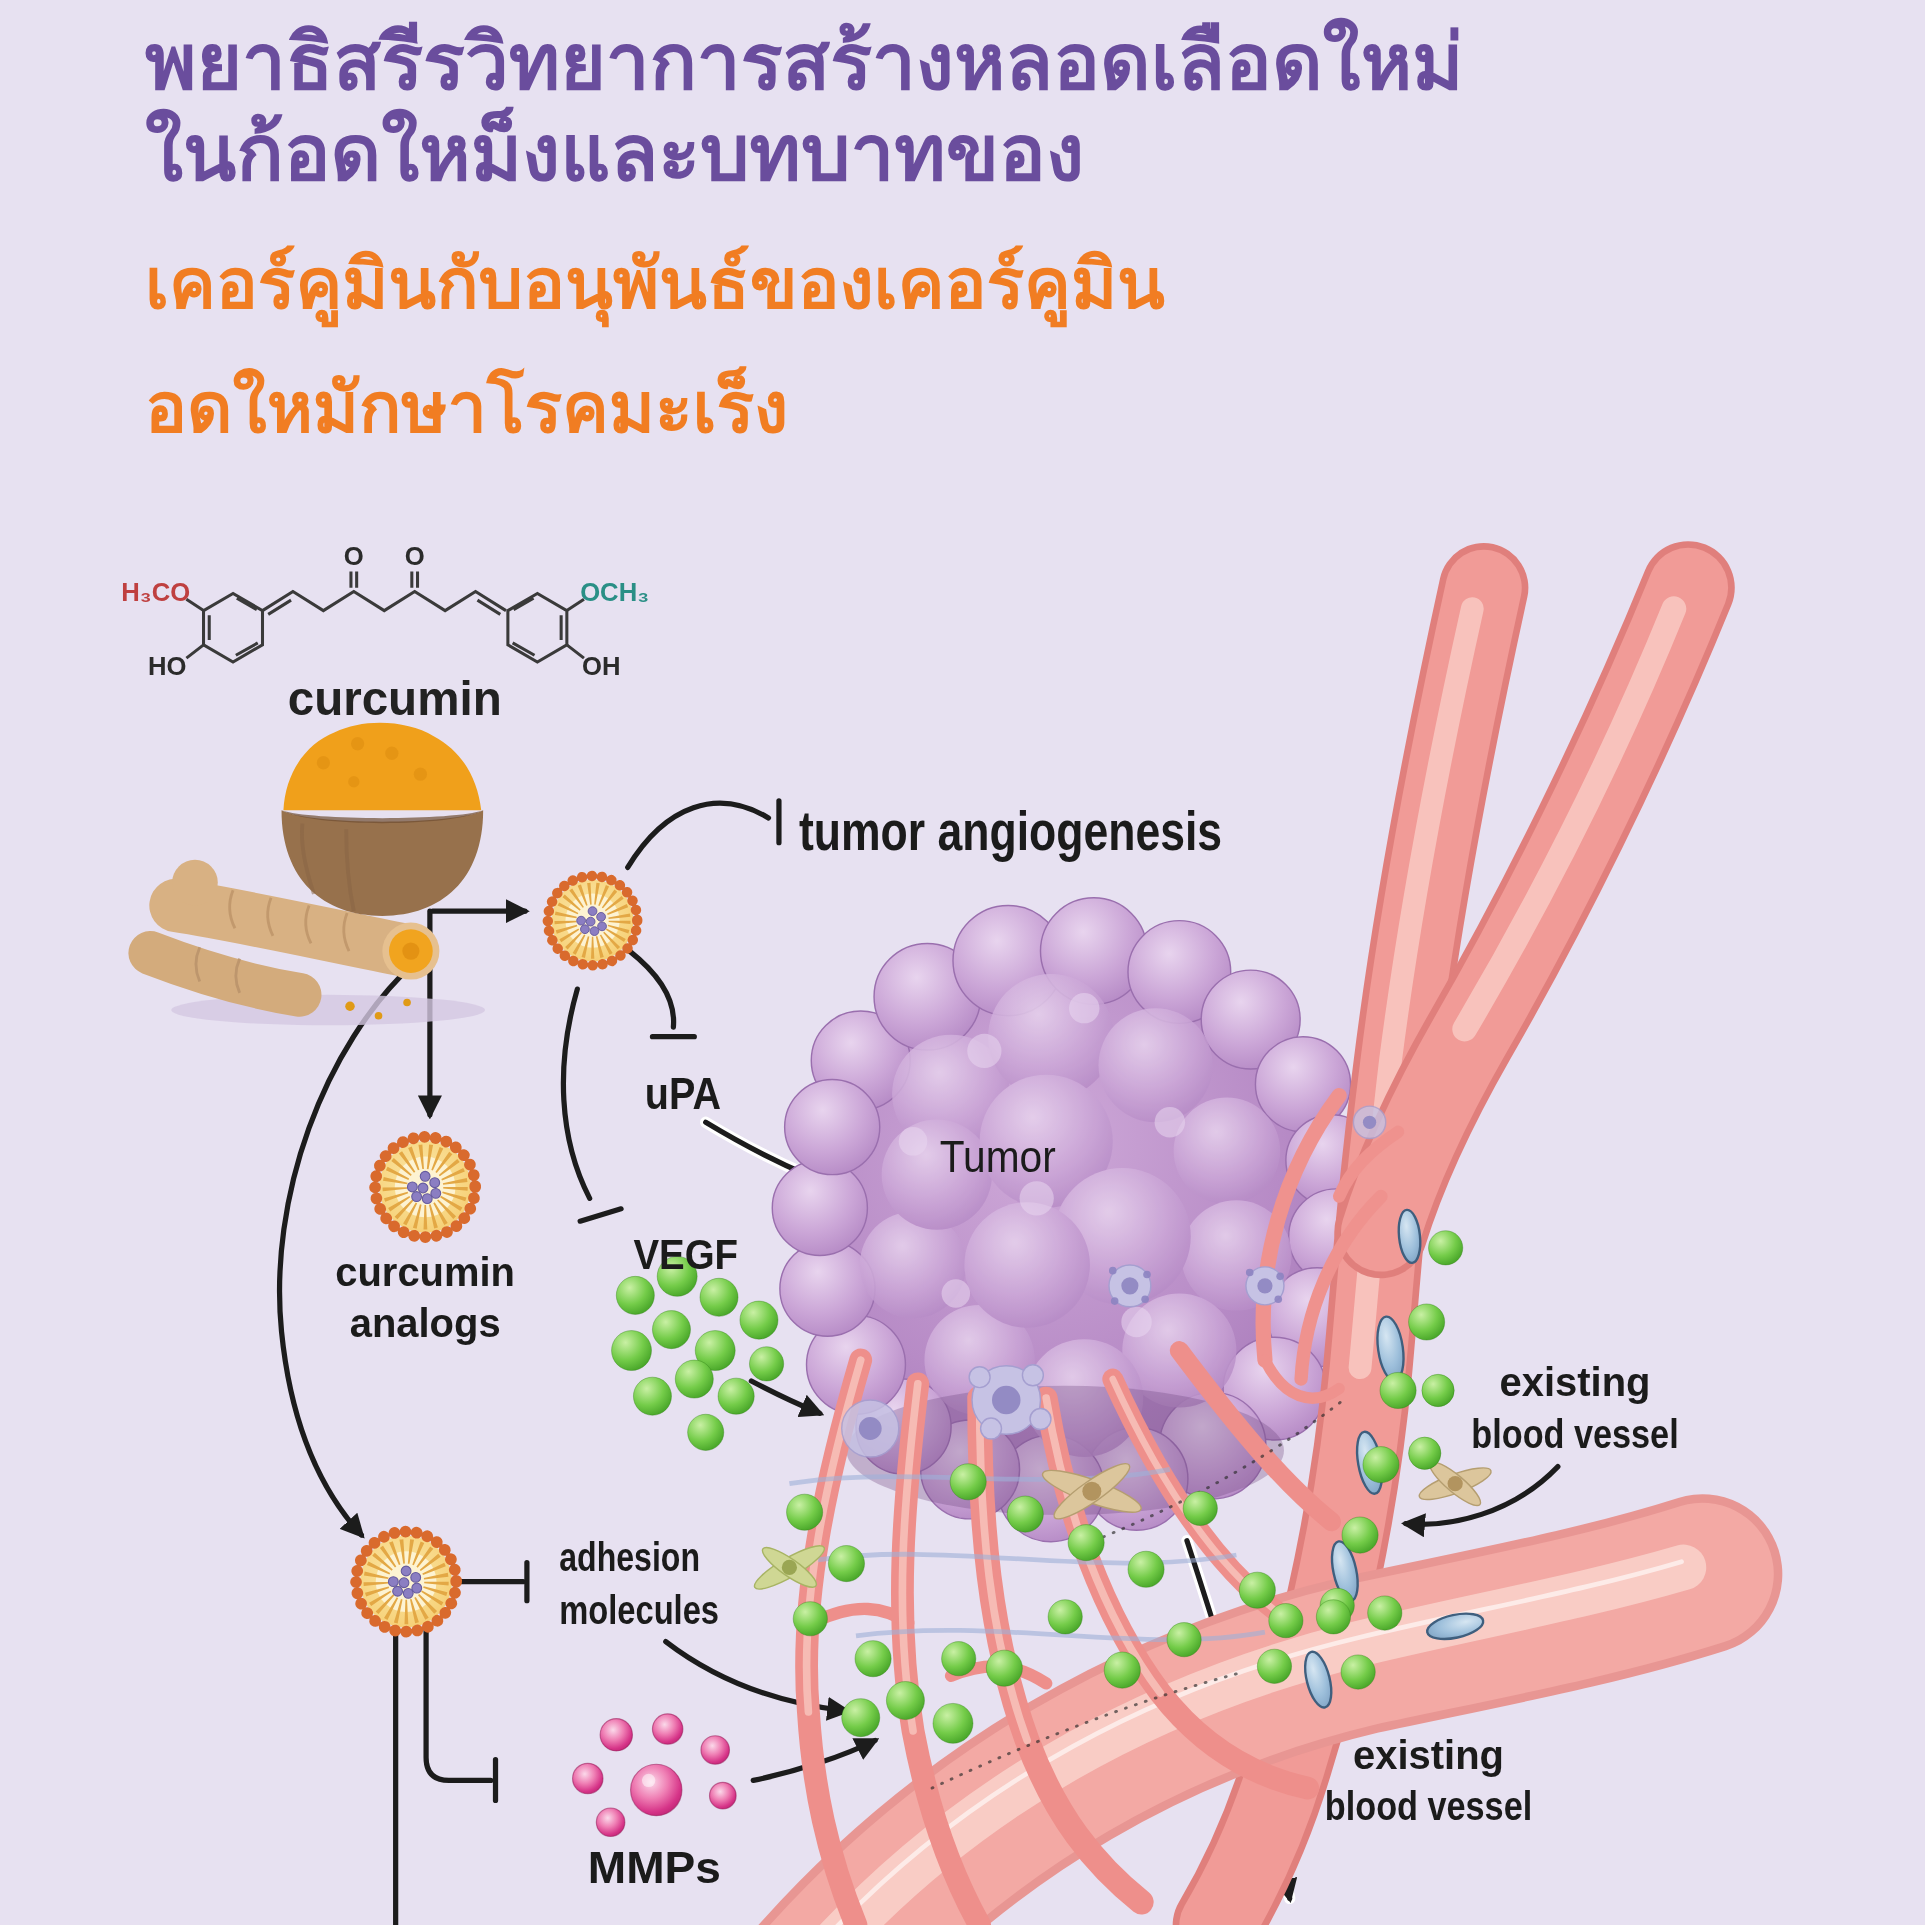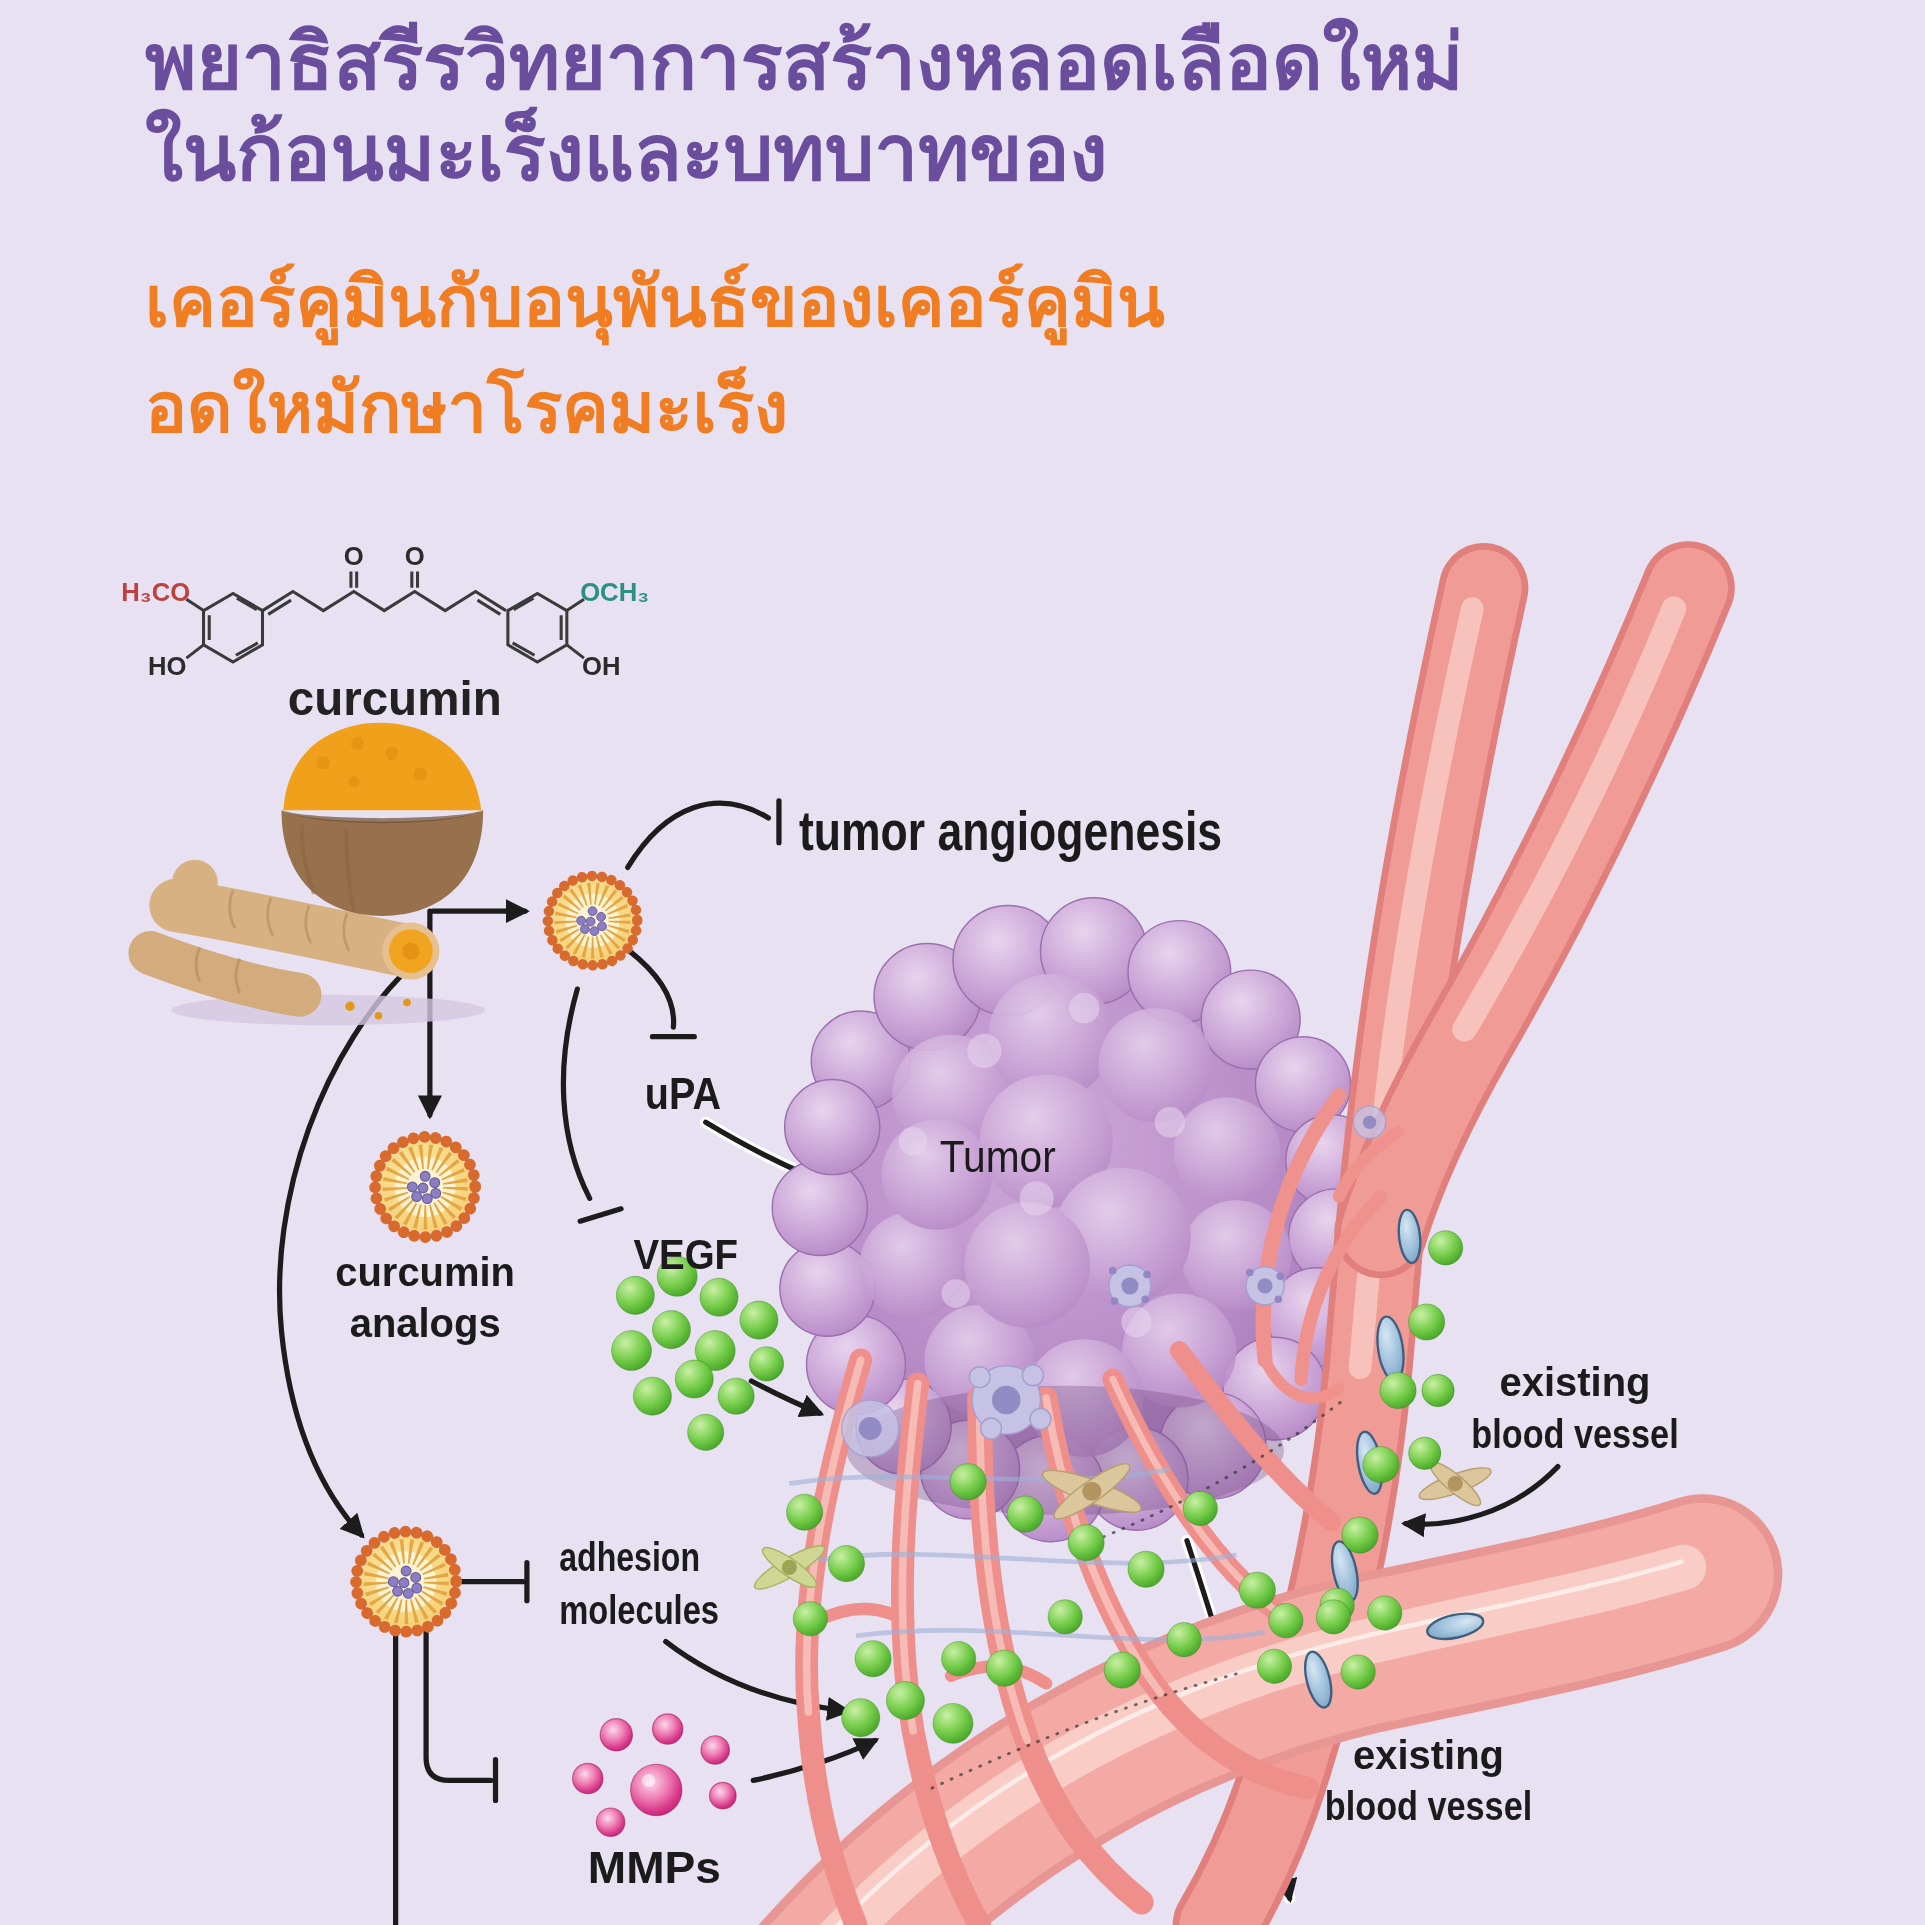--- a/index.html
+++ b/index.html
@@ -11,22 +11,22 @@
   svg text{font-family:"Liberation Sans",sans-serif;}
   .lbl{fill:#1b1b1b;font-weight:700;}
   .lbl-light{fill:#1b1b1b;font-weight:400;}
 </style>
 </head>
 <body>
 
 <div class="canvas">
 
   <div class="thai-title t-purple" style="top:23px">พยาธิสรีรวิทยาการสร้างหลอดเลือดใหม่</div>
-  <div class="thai-title t-purple" style="top:114px">ในก้อนมะเร็งและบทบาทของ</div>
-  <div class="thai-title t-orange" style="top:267px">เคอร์คูมินกับอนุพันธ์ของเคอร์คูมิน</div>
+  <div class="thai-title t-purple" style="top:114px">ในก้อดใหม็งและบทบาทของ</div>
+  <div class="thai-title t-orange" style="top:249px">เคอร์คูมินกับอนุพันธ์ของเคอร์คูมิน</div>
   <div class="thai-title t-orange" style="top:373px">อดใหมักษาโรคมะเร็ง</div>
 
   <svg width="1925" height="1925" viewBox="0 0 2024 2024" style="position:absolute;left:0;top:0">
     <defs>
       <marker id="ah" viewBox="0 0 10 10" refX="8" refY="5" markerWidth="4.6" markerHeight="4.6" orient="auto-start-reverse">
         <path d="M0,0 L10,5 L0,10 z" fill="#1c1c1c"></path>
       </marker>
       <radialGradient id="gGreen" cx="0.35" cy="0.3" r="0.8">
         <stop offset="0" stop-color="#c9f0a4"></stop>
           <stop offset="0.55" stop-color="#74cc49"></stop>

